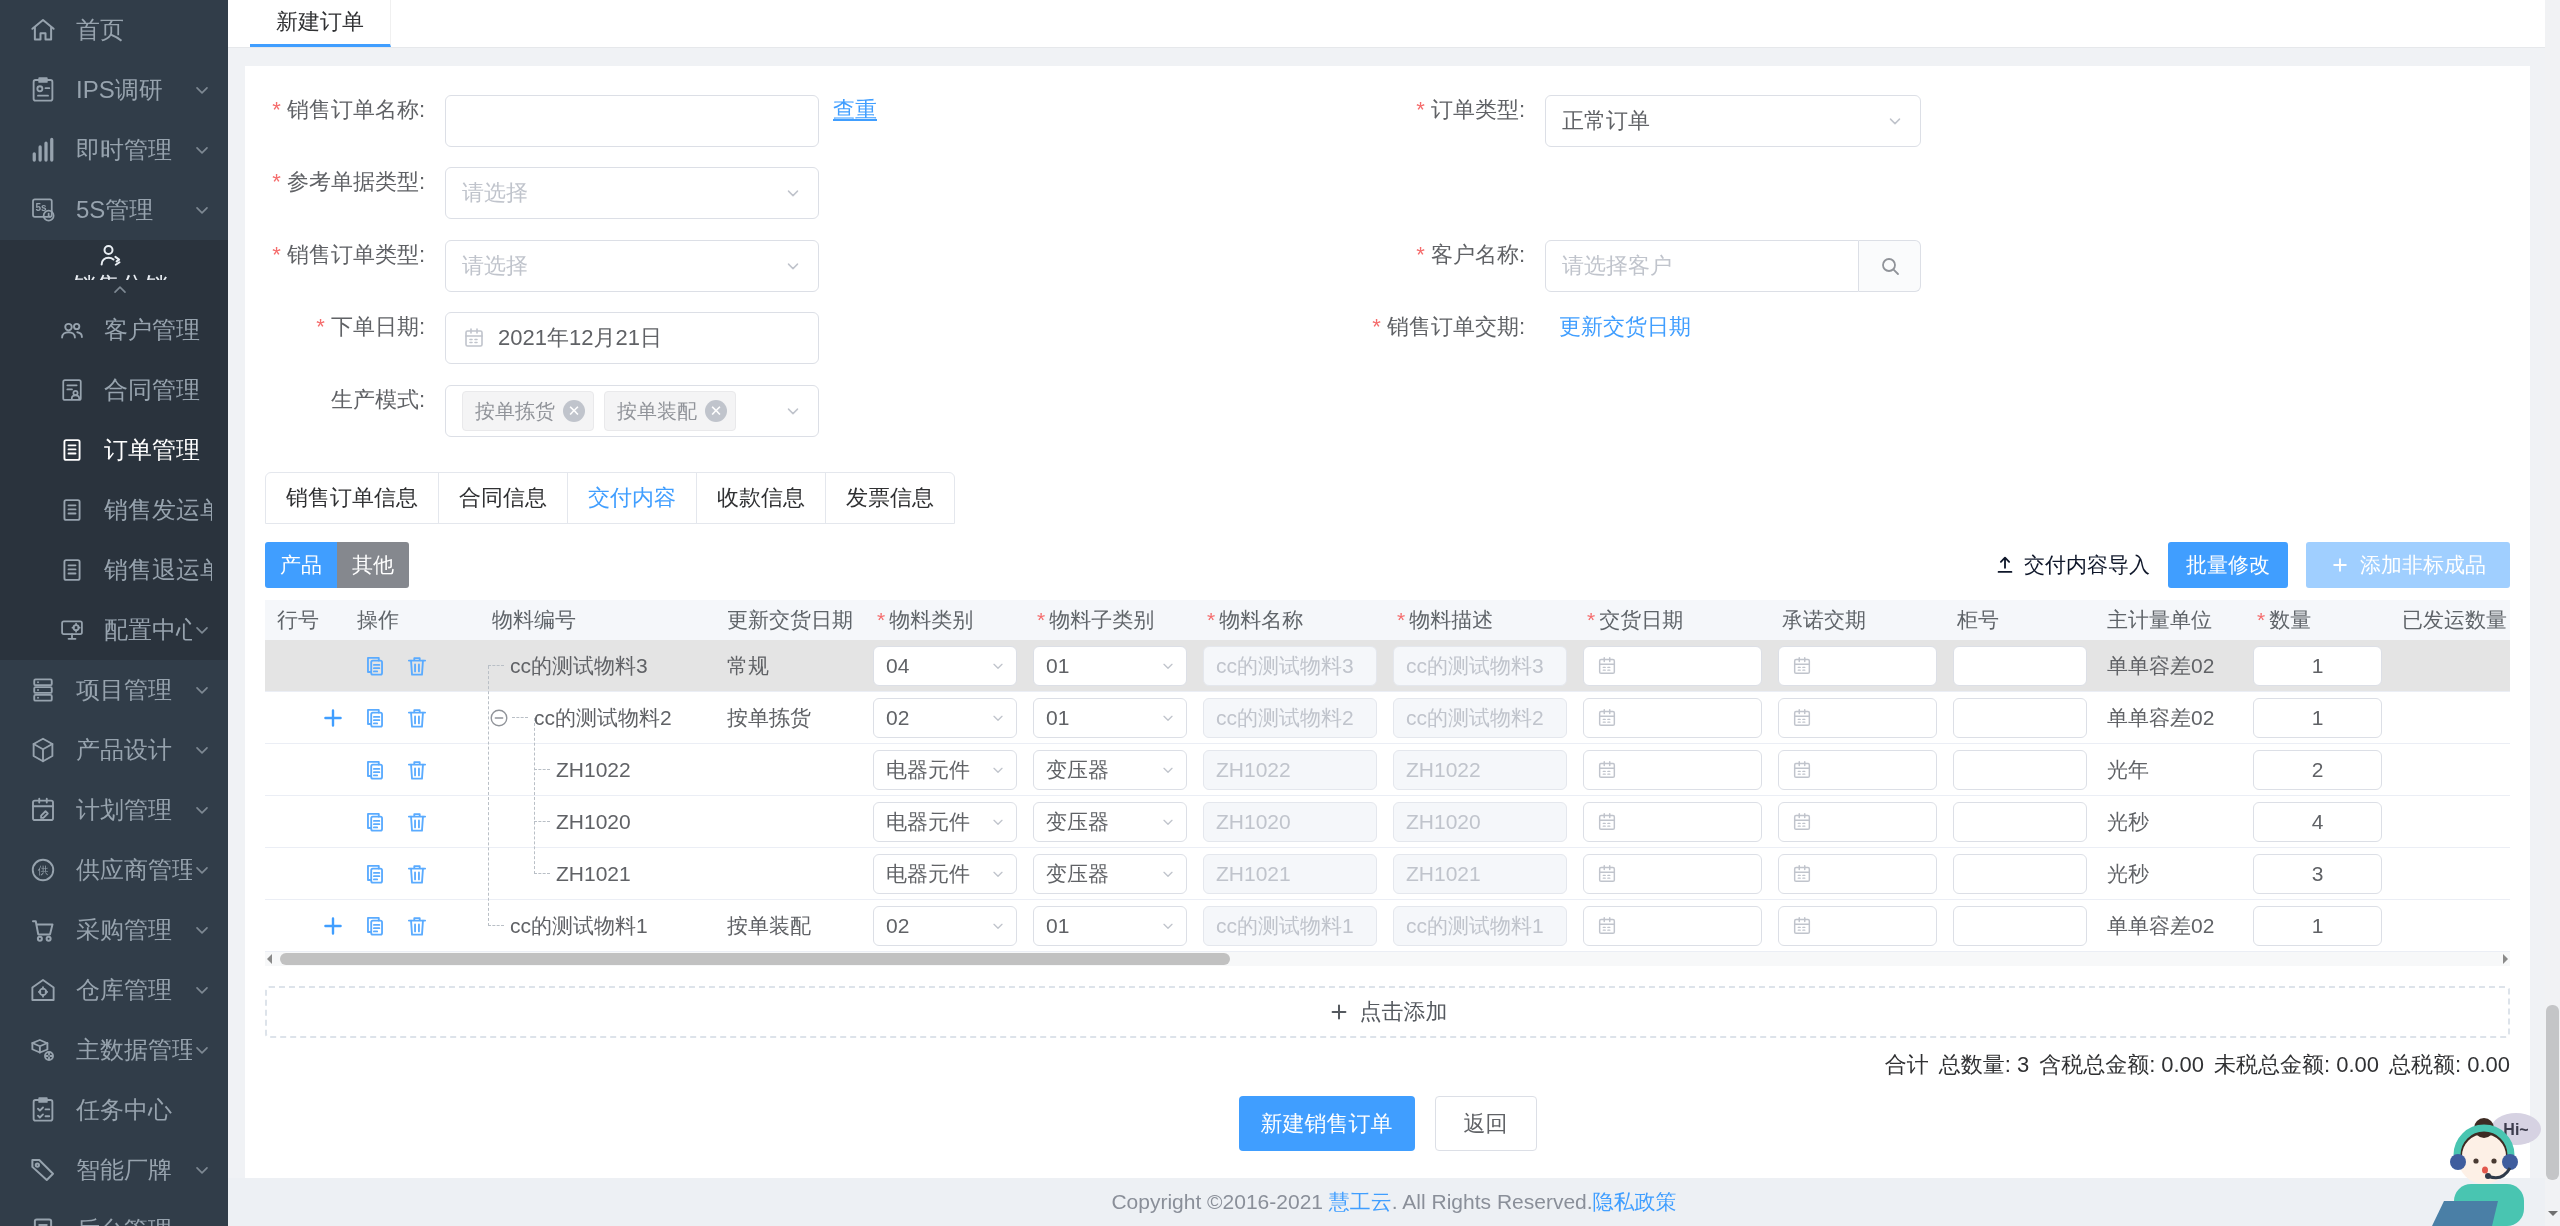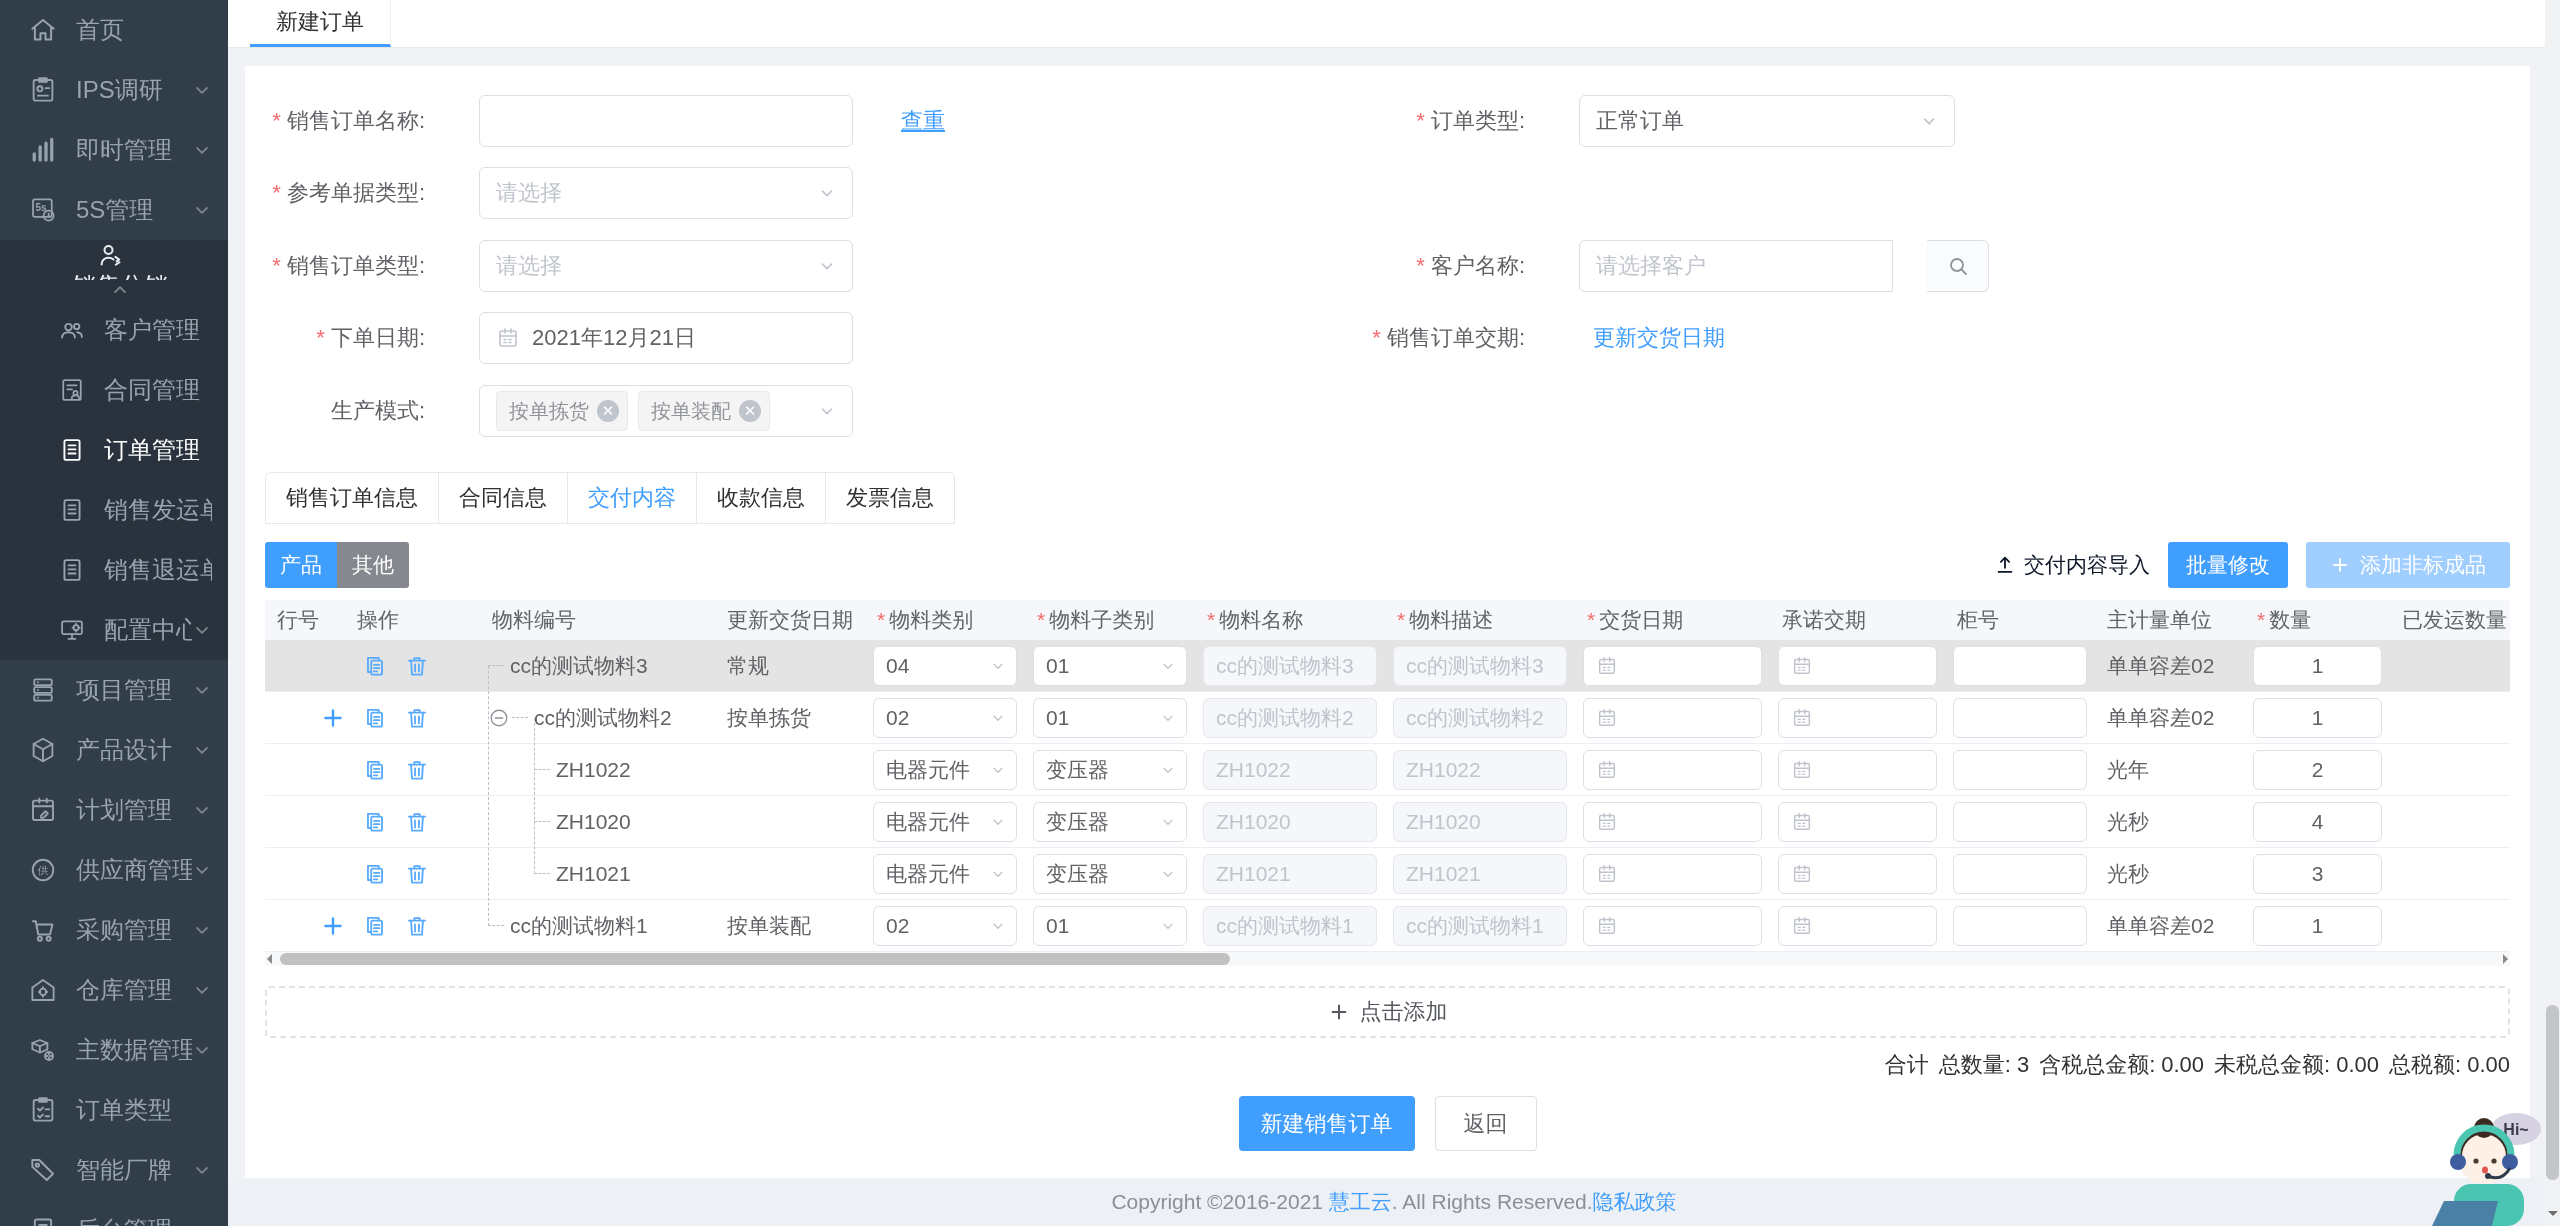--- a/index.html
+++ b/index.html
@@ -23,21 +23,21 @@
 
   
   .main{position:absolute;left:228px;top:0;width:2332px;height:1226px;}
   .tabbar{height:47px;background:#fff;border-bottom:1px solid #e6e8eb;display:flex;align-items:stretch;padding-left:22px;}
   .page-tab{display:flex;align-items:center;padding:0 26px;font-size:22px;color:#303133;
             border-bottom:3px solid #409eff;border-right:1px solid #f0f0f0;background:#fff;}
 
   .card{position:absolute;left:17px;top:66px;width:2285px;height:1112px;background:#fff;}
 
   
-  .f-item{position:absolute;display:flex;align-items:center;height:52px;gap:34px;}
+  .f-item{position:absolute;display:flex;align-items:flex-start;height:52px;}
   .f-label{text-align:right;font-size:22px;color:#606266;padding-right:20px;box-sizing:border-box;white-space:nowrap;}
   .f-label .req{color:#f56c6c;margin-right:6px;}
   .inp{height:52px;border:1px solid #dcdfe6;border-radius:6px;background:#fff;display:flex;align-items:center;
        padding:0 16px;font-size:22px;color:#606266;box-sizing:border-box;}
   .inp .ph{color:#c0c4cc;}
   .inp .chev{width:18px;height:18px;color:#c0c4cc;margin-left:auto;}
   .inp .cal{width:24px;height:24px;color:#c0c4cc;margin-right:12px;}
   .inp.w374{width:374px;}  .inp.w376{width:376px;}
   .sea-btn{width:62px;height:52px;border:1px solid #dcdfe6;border-left:none;border-radius:0 6px 6px 0;
            background:#fafbfc;display:flex;align-items:center;justify-content:center;color:#909399;box-sizing:border-box;}
@@ -367,21 +367,21 @@
         </span>
       </div>
       <div class="sb-item">
         <span class="svg sb-icon">
           <svg viewBox="0 0 24 24" fill="none" stroke="currentColor" stroke-linecap="round" stroke-linejoin="round" stroke-width="1.5">
             <rect x="4.5" y="4" width="15" height="16.5" rx="1.5"></rect>
             <path d="M9 2.5h6v3H9z"></path>
             <path d="M8 11l1.5 1.5L12 10M14 11.5h3M8 16.5l1.5 1.5L12 15.5M14 17h3"></path>
           </svg>
         </span>
-        <span class="sb-label">订单类型</span>
+        <span class="sb-label">任务中心</span>
       </div>
       <div class="sb-item">
         <span class="svg sb-icon">
           <svg viewBox="0 0 24 24" fill="none" stroke="currentColor" stroke-linecap="round" stroke-linejoin="round" stroke-width="1.6">
             <path d="M3.5 9.5V4h5.5L20 15l-5 5L3.5 9.5z"></path>
             <circle cx="7.5" cy="8" r="1.3"></circle>
           </svg>
         </span>
         <span class="sb-label">智能厂牌</span>
         <span class="svg sb-chev">

